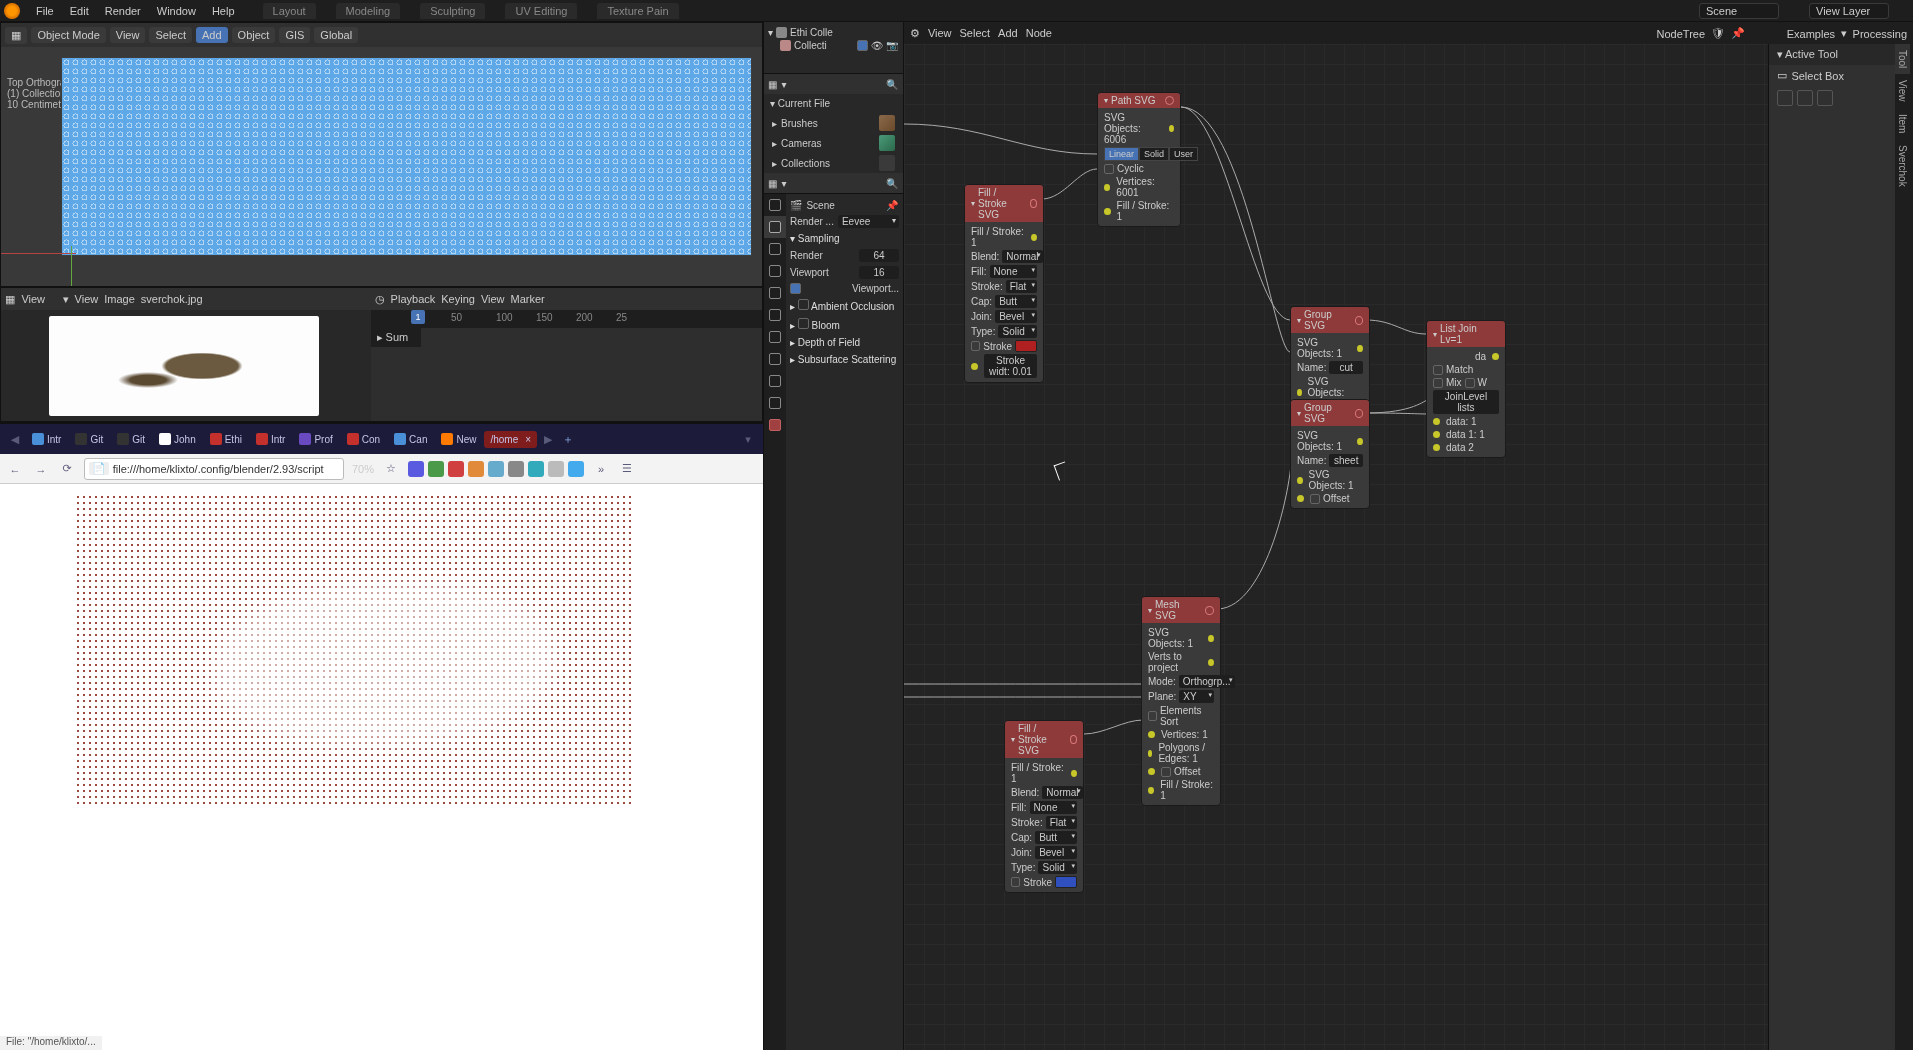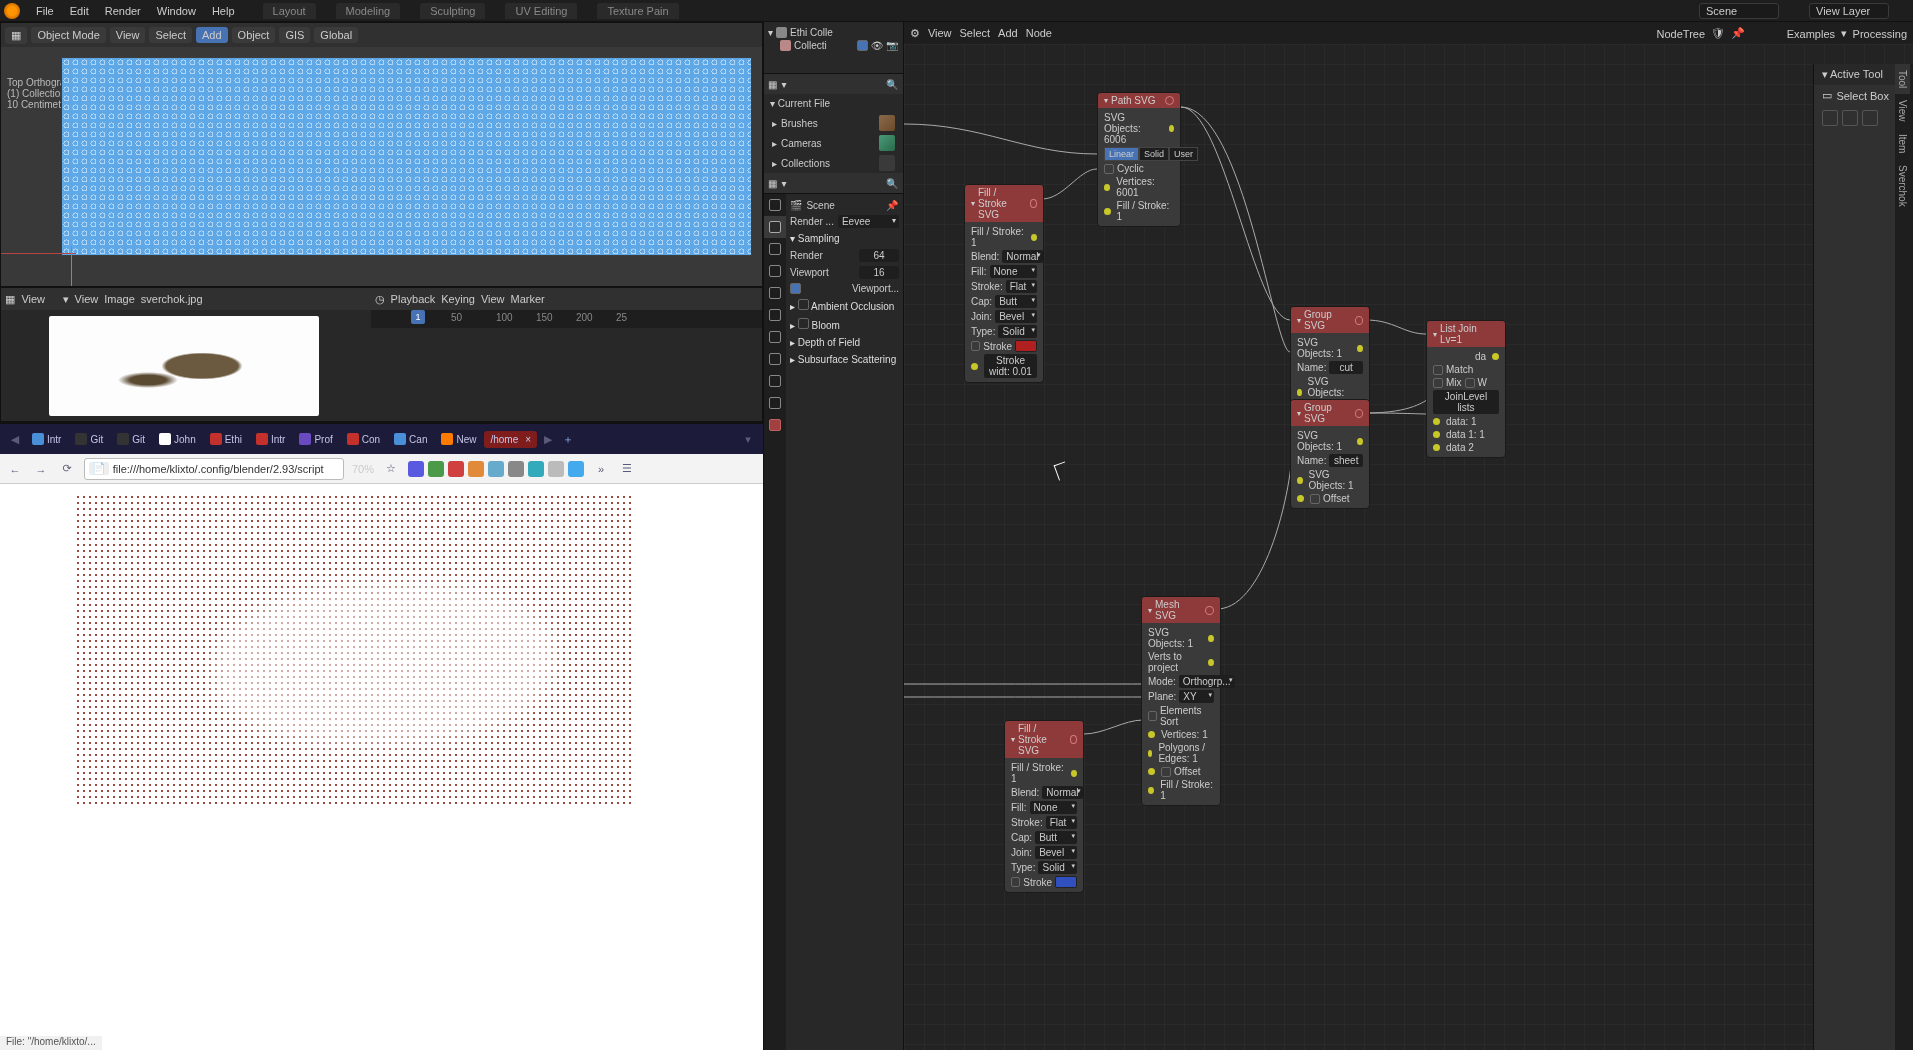--- a/index.html
+++ b/index.html
@@ -114,21 +114,21 @@
 .toggle3 { display: flex; }
 .toggle3 span { padding: 1px 4px; background: #1e1e1e; border: 1px solid #444; font-size: 9px; }
 .toggle3 span.on { background: #4772b3; }
 .swatch { width: 24px; height: 12px; border: 1px solid #222; border-radius: 2px; }
 .chk { width: 10px; height: 10px; border: 1px solid #666; border-radius: 2px; }
 
 svg.wires { position: absolute; top: 0; left: 0; width: 100%; height: 100%; pointer-events: none; }
 svg.wires path { stroke: #aaa; stroke-width: 1; fill: none; }
 
 
-.npanel { position: absolute; top: 22px; right: 0; bottom: 0; width: 100px; background: #303030; border-left: 1px solid #111; margin-top: 20px; }
+.npanel { position: absolute; top: 22px; right: 0; bottom: 0; width: 145px; background: #303030; border-left: 1px solid #111; }
 .np-head { padding: 4px 8px; background: #282828; }
 .np-row { padding: 4px 8px; display: flex; align-items: center; gap: 4px; }
 .np-btn { width: 16px; height: 16px; border: 1px solid #555; border-radius: 2px; }
 .np-tabs { position: absolute; right: 0; top: 0; bottom: 0; width: 18px; background: #1e1e1e; }
 .np-tab { writing-mode: vertical-rl; padding: 6px 2px; font-size: 10px; color: #aaa; }
 .np-tab.active { background: #333; }
 </style>
 </head>
 <body>
 
@@ -201,20 +201,23 @@
           <span>Marker</span>
         </div>
         <div class="tl-ruler">
           <div class="tl-cursor">1</div>
           <span class="tl-tick" style="left:80px">50</span>
           <span class="tl-tick" style="left:125px">100</span>
           <span class="tl-tick" style="left:165px">150</span>
           <span class="tl-tick" style="left:205px">200</span>
           <span class="tl-tick" style="left:245px">25</span>
         </div>
+        <div class="tl-body">
+          <div style="padding:3px 6px;background:#1e1e1e;width:50px">▸ <span>Sum</span></div>
+        </div>
       </div>
     </div>
 
 
     <div class="browser">
       <div class="br-tabs">
         <div class="nav-btn">◀</div>
         <div class="br-tab">
             <span class="favicon" style="background:#4a90d9"></span>
             <span>Intr</span>

